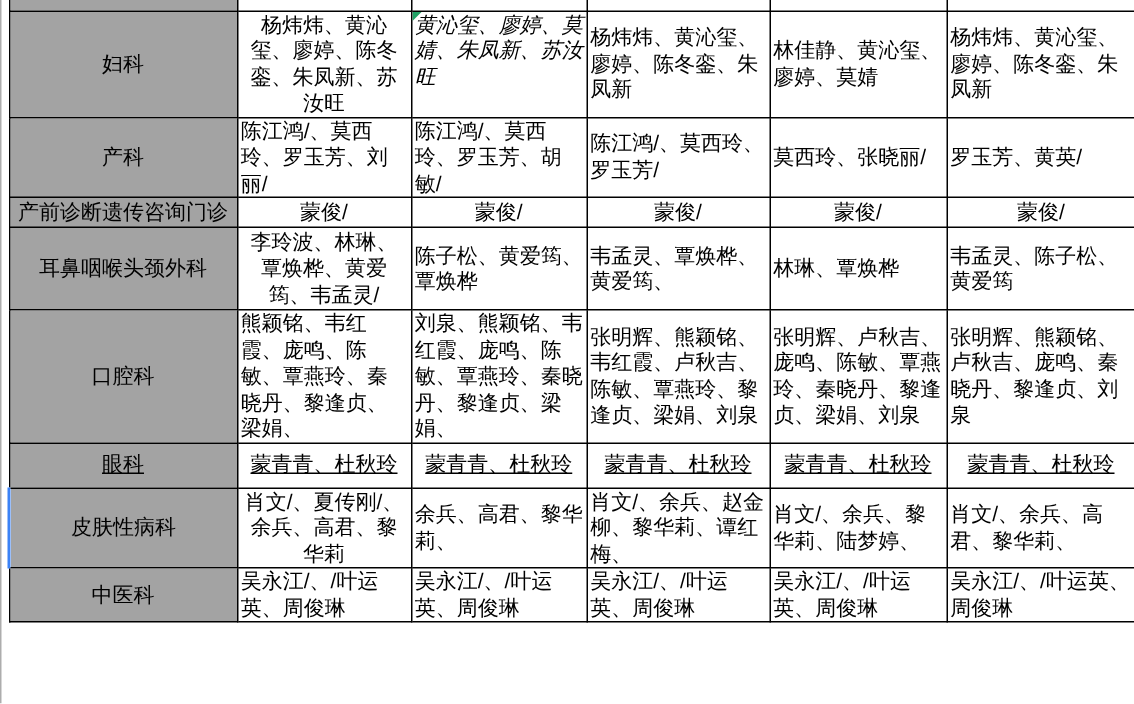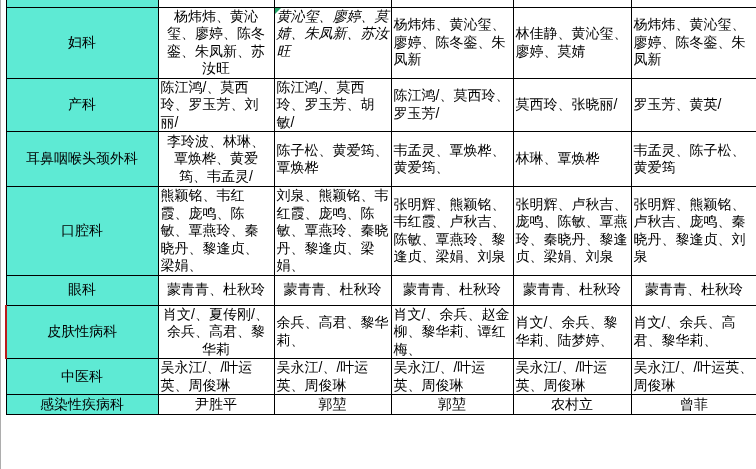--- a/index.html
+++ b/index.html
@@ -11,29 +11,29 @@
   table.sched{
     border-collapse:collapse;table-layout:fixed;
     margin-left:5px;width:751px;
   }
   td{
     border:1px solid #000;
     font-size:14px;line-height:17.5px;color:#000;
     padding:0 2px;text-align:center;vertical-align:middle;
     word-break:break-all;overflow:hidden;
   }
-  td.dept{background:#5eead4;}
+  td.dept{background:#a3a3a3;}
   td.L{text-align:left;}
   td.topcell{vertical-align:top;position:relative;font-style:italic;}
-  tr.greenL td.dept{border-left:2px solid #b91c1c;}
+  tr.greenL td.dept{border-left:2px solid #3b82f6;}
   tr.partial td{border-top:none;}
   tr.partial{height:7px;}
   tr.r0{height:65px;} tr.r1{height:36px;} tr.r2{height:20px;}
   tr.r3{height:35px;} tr.r4{height:55px;} tr.r5{height:72px;}
-  tr.r6{height:30px;} tr.r7{height:53px;} tr.r8{height:35px;margin-top:20px;}
+  tr.r6{height:30px;text-decoration:underline;} tr.r7{height:53px;} tr.r8{height:35px;margin-top:20px;}
   tr.r9{height:20px;}
   .tri{
     position:absolute;left:0;top:0;width:0;height:0;
     border-top:6px solid #21a366;border-right:6px solid transparent;
   }
 </style>
 </head>
 <body>
 
 <div class="left-edge"></div>
@@ -71,20 +71,28 @@
 
   <tr class="r1">
     <td class="dept">产科</td>
     <td class="L">陈江鸿/、莫西玲、罗玉芳、刘丽/</td>
     <td class="L">陈江鸿/、莫西玲、罗玉芳、胡敏/</td>
     <td class="L">陈江鸿/、莫西玲、罗玉芳/</td>
     <td class="L">莫西玲、张晓丽/</td>
     <td class="L">罗玉芳、黄英/</td>
   </tr>
 
+  <tr class="r2">
+    <td class="dept">产前诊断遗传咨询门诊</td>
+    <td>蒙俊/</td>
+    <td>蒙俊/</td>
+    <td>蒙俊/</td>
+    <td>蒙俊/</td>
+    <td>蒙俊/</td>
+  </tr>
 
 
   <tr class="r4">
     <td class="dept">耳鼻咽喉头颈外科</td>
     <td>李玲波、林琳、覃焕桦、黄爱筠、韦孟灵/</td>
     <td class="L">陈子松、黄爱筠、覃焕桦</td>
     <td class="L">韦孟灵、覃焕桦、黄爱筠、</td>
     <td class="L">林琳、覃焕桦</td>
     <td class="L">韦孟灵、陈子松、黄爱筠</td>
   </tr>
@@ -118,23 +126,15 @@
 
   <tr class="r8">
     <td class="dept">中医科</td>
     <td class="L">吴永江/、/叶运英、周俊琳</td>
     <td class="L">吴永江/、/叶运英、周俊琳</td>
     <td class="L">吴永江/、/叶运英、周俊琳</td>
     <td class="L">吴永江/、/叶运英、周俊琳</td>
     <td class="L">吴永江/、/叶运英、周俊琳</td>
   </tr>
 
-  <tr class="r9">
-    <td class="dept">感染性疾病科</td>
-    <td>尹胜平</td>
-    <td>郭堃</td>
-    <td>郭堃</td>
-    <td>农村立</td>
-    <td>曾菲</td>
-  </tr>
 
 </tbody>
   </table>
 
 </body></html>

